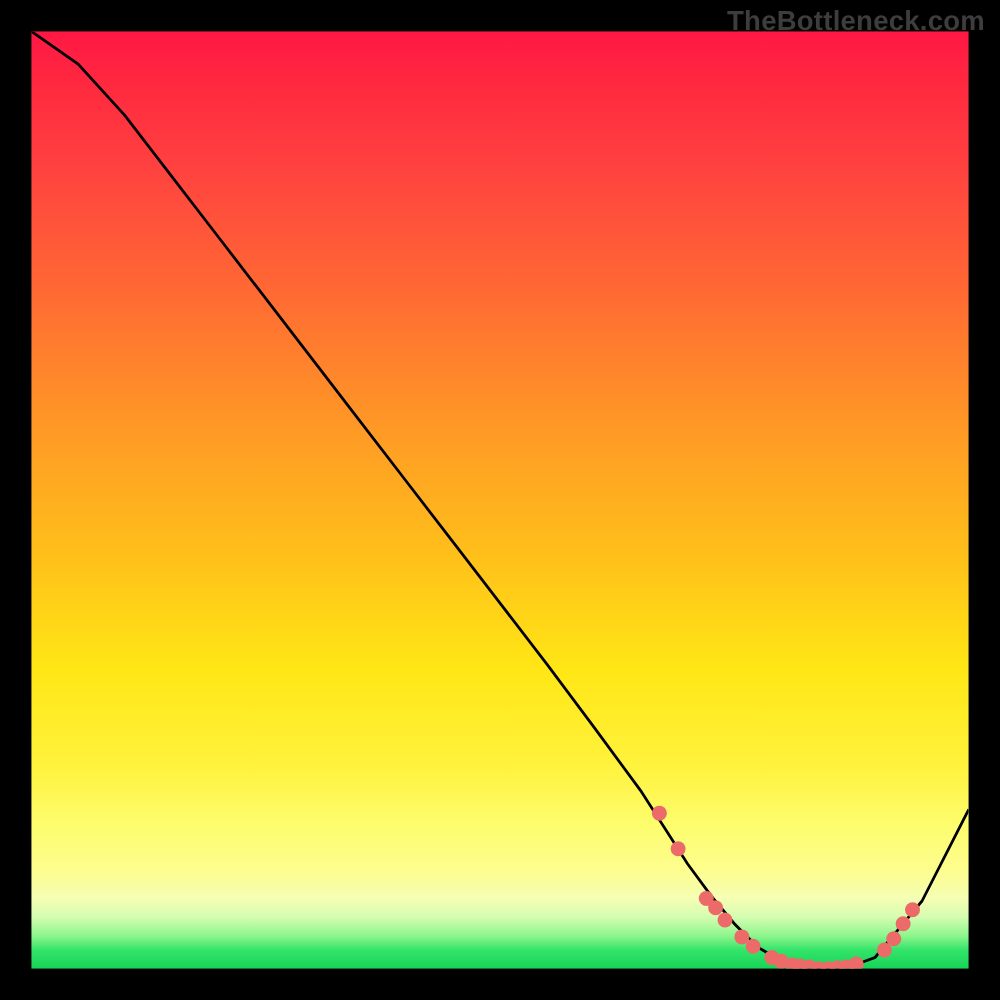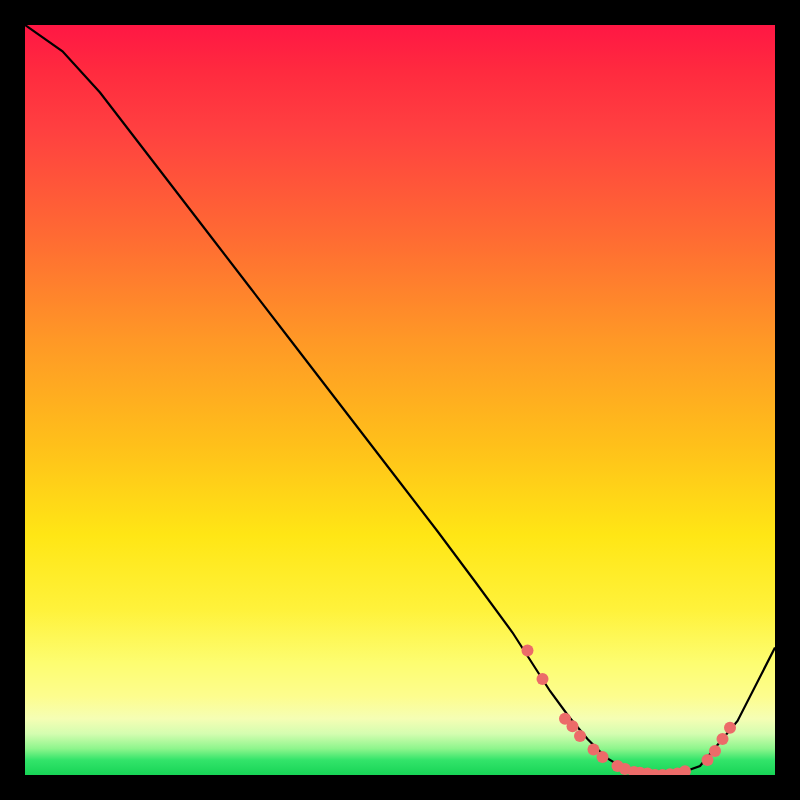--- a/index.html
+++ b/index.html
@@ -95,13 +95,14 @@
           <circle cx="645.00" cy="749.25" r="6" fill="#ec6b69"></circle>
           <circle cx="652.50" cy="748.50" r="6" fill="#ec6b69"></circle>
           <circle cx="660.00" cy="746.25" r="6" fill="#ec6b69"></circle>
           <circle cx="682.50" cy="735.00" r="6" fill="#ec6b69"></circle>
           <circle cx="690.00" cy="726.00" r="6" fill="#ec6b69"></circle>
           <circle cx="697.50" cy="714.00" r="6" fill="#ec6b69"></circle>
           <circle cx="705.00" cy="702.75" r="6" fill="#ec6b69"></circle>
         </g>
     </svg>
   </div>
+  <div class="watermark">TheBottleneck.com</div>
 </div>
 
 </body></html>

